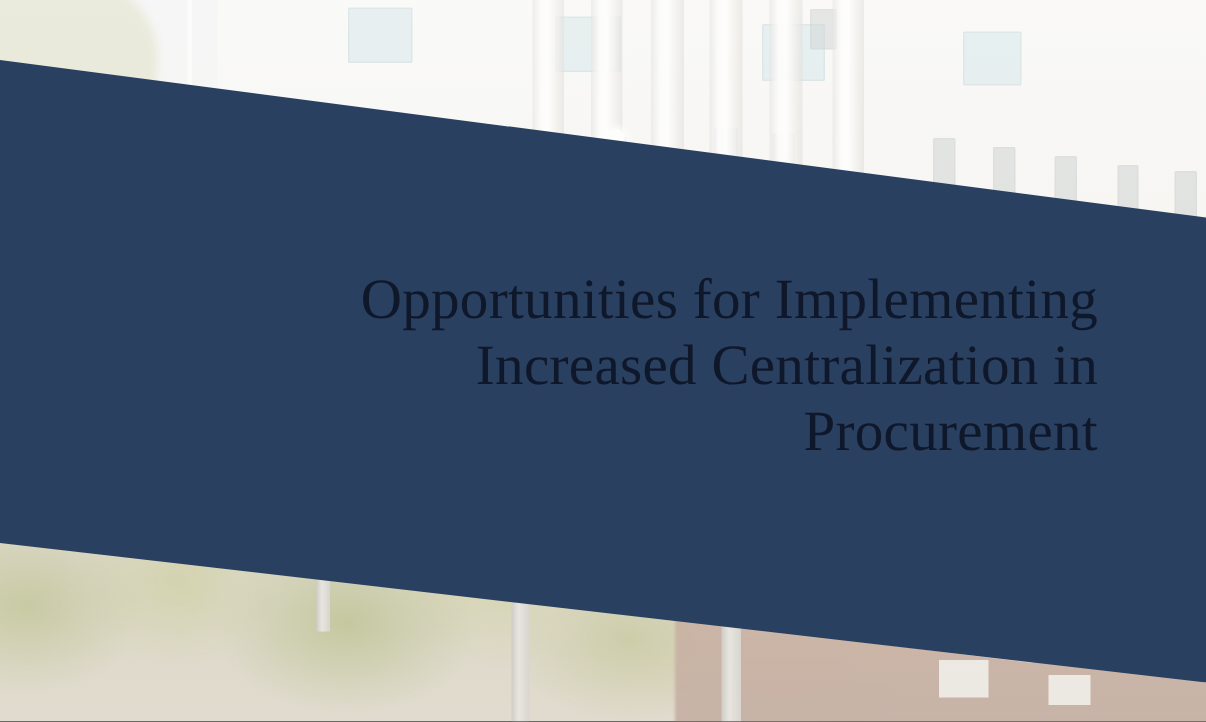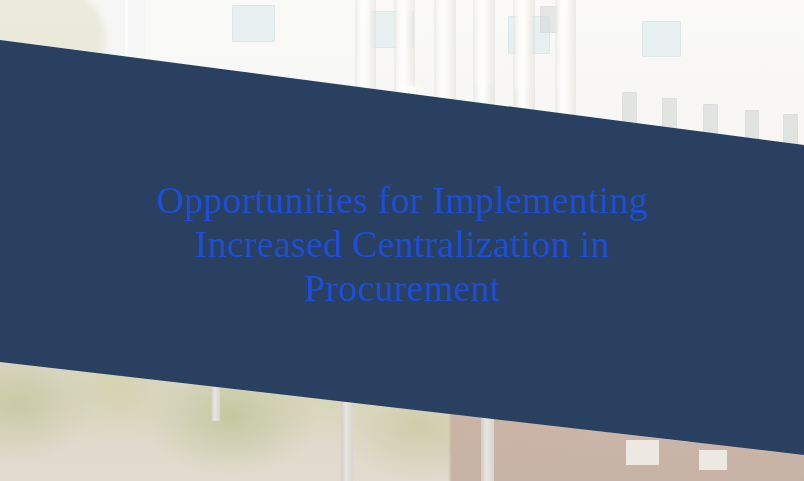--- a/index.html
+++ b/index.html
@@ -266,16 +266,16 @@
     <div class="canopy-leg" style="left:26.2%;top:77.5%;width:1.2%;height:10%;"></div>
     <div class="sign-plate" style="left:77.8%;top:91.5%;width:4.2%;height:5.2%;"></div>
     <div class="sign-plate" style="left:87.0%;top:93.5%;width:3.4%;height:4.2%;"></div>
 
     <div class="photo-wash"></div>
   </div>
 
   <div class="banner" style="background: rgb(42, 64, 97);"></div>
 
   <div class="title-wrap">
-    <h1 class="title" style="color: #1d4ed8;">Opportunities for Implementing<br>Increased Centralization in<br>Procurement</h1>
+    <h1 class="title" style="color: #0f172a; text-align: right;">Opportunities for Implementing<br>Increased Centralization in<br>Procurement</h1>
   </div>
 
 </div>
 
 </body></html>

